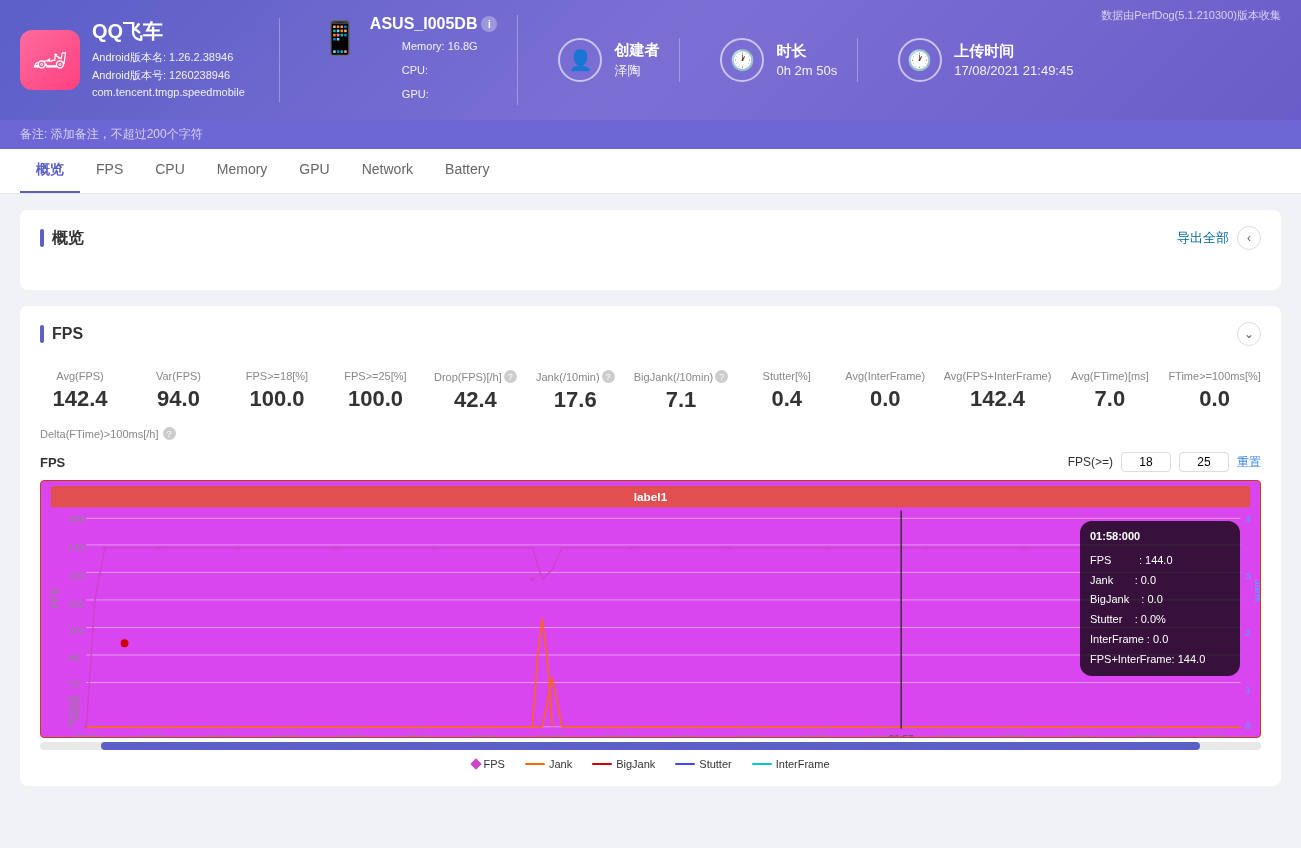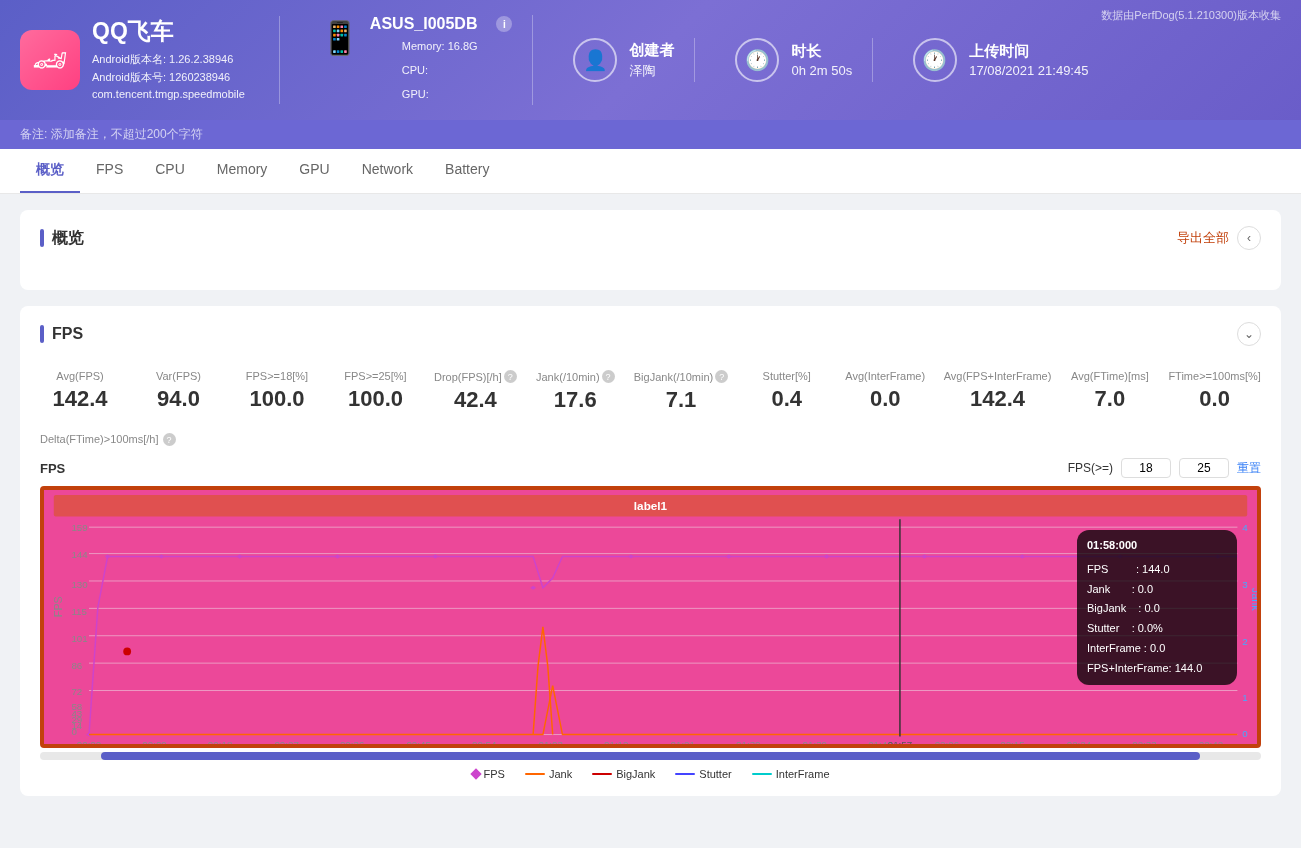--- a/index.html
+++ b/index.html
@@ -27,40 +27,40 @@
       width: 60px;
       height: 60px;
       border-radius: 12px;
       background: linear-gradient(135deg, #ff6b9d, #ff4081);
       display: flex;
       align-items: center;
       justify-content: center;
       font-size: 28px;
       flex-shrink: 0;
     }
-    .app-text h2 { font-size: 23px; font-weight: bold; margin-bottom: 4px; }
+    .app-text h2 { font-size: 20px; font-weight: bold; margin-bottom: 4px; }
     .app-text p { font-size: 11px; opacity: 0.9; line-height: 1.6; }
 
     .device-info {
       display: flex;
       flex-direction: column;
       min-width: 180px;
       border-right: 1px solid rgba(255,255,255,0.3);
       padding: 0 20px;
     }
     .device-icon-row {
       display: flex;
       align-items: flex-start;
       gap: 10px;
     }
     .device-icon {
       font-size: 32px;
       margin-top: 4px;
     }
-    .device-text h3 { font-size: 16px; font-weight: bold; display: flex; align-items: center; gap: 19px; }
+    .device-text h3 { font-size: 16px; font-weight: bold; display: flex; align-items: center; gap: 4px; }
     .device-text .info-badge {
       width: 16px; height: 16px; background: rgba(255,255,255,0.3);
       border-radius: 50%; font-size: 10px; display: inline-flex;
       align-items: center; justify-content: center;
     }
     .device-text p { font-size: 11px; opacity: 0.9; margin-top: 4px; line-height: 1.8; padding-left: 32px; }
 
     .stat-card {
       display: flex;
       align-items: center;
@@ -151,21 +151,21 @@
       height: 18px;
       background: #5b5fc7;
       border-radius: 2px;
     }
     .section-actions {
       display: flex;
       align-items: center;
       gap: 8px;
     }
     .export-btn {
-      color: #c2410c;
+      color: #0369a1;
       font-size: 13px;
       cursor: pointer;
       text-decoration: none;
     }
     .collapse-btn {
       width: 24px; height: 24px;
       border: 1px solid #ddd;
       border-radius: 50%;
       display: flex;
       align-items: center;
@@ -174,21 +174,21 @@
       font-size: 12px;
       color: #666;
     }
 
     
     .fps-stats-grid {
       display: flex;
       justify-content: space-between;
       flex-wrap: wrap;
       gap: 12px;
-      margin-bottom: 20px;
+      margin-bottom: 14px;
     }
     .stat-item {
       text-align: center;
       min-width: 80px;
     }
     .stat-item .label {
       font-size: 11px;
       color: #888;
       display: flex;
       align-items: center;
@@ -211,20 +211,21 @@
       align-items: center;
       justify-content: center;
       cursor: pointer;
     }
 
     .delta-section { margin-bottom: 12px; }
     .delta-label {
       font-size: 11px;
       color: #888;
       display: flex;
+      align-items: center;
       gap: 4px;
       margin-bottom: 4px;
     }
     .delta-value {
       font-size: 22px;
       font-weight: bold;
       color: #333;
     }
 
     
@@ -252,22 +253,22 @@
     }
     .reset-btn {
       color: #3b82f6;
       cursor: pointer;
       font-size: 12px;
     }
 
     
     .chart-container {
       position: relative;
-      background: #ec4899;
-      border: 4px solid #c2410c;
+      background: #d946ef;
+      border: 1px solid #c2410c;
       border-radius: 4px;
     }
     .chart-svg { width: 100%; display: block; }
 
     
     .chart-legend {
       display: flex;
       justify-content: center;
       gap: 20px;
       margin-top: 8px;

